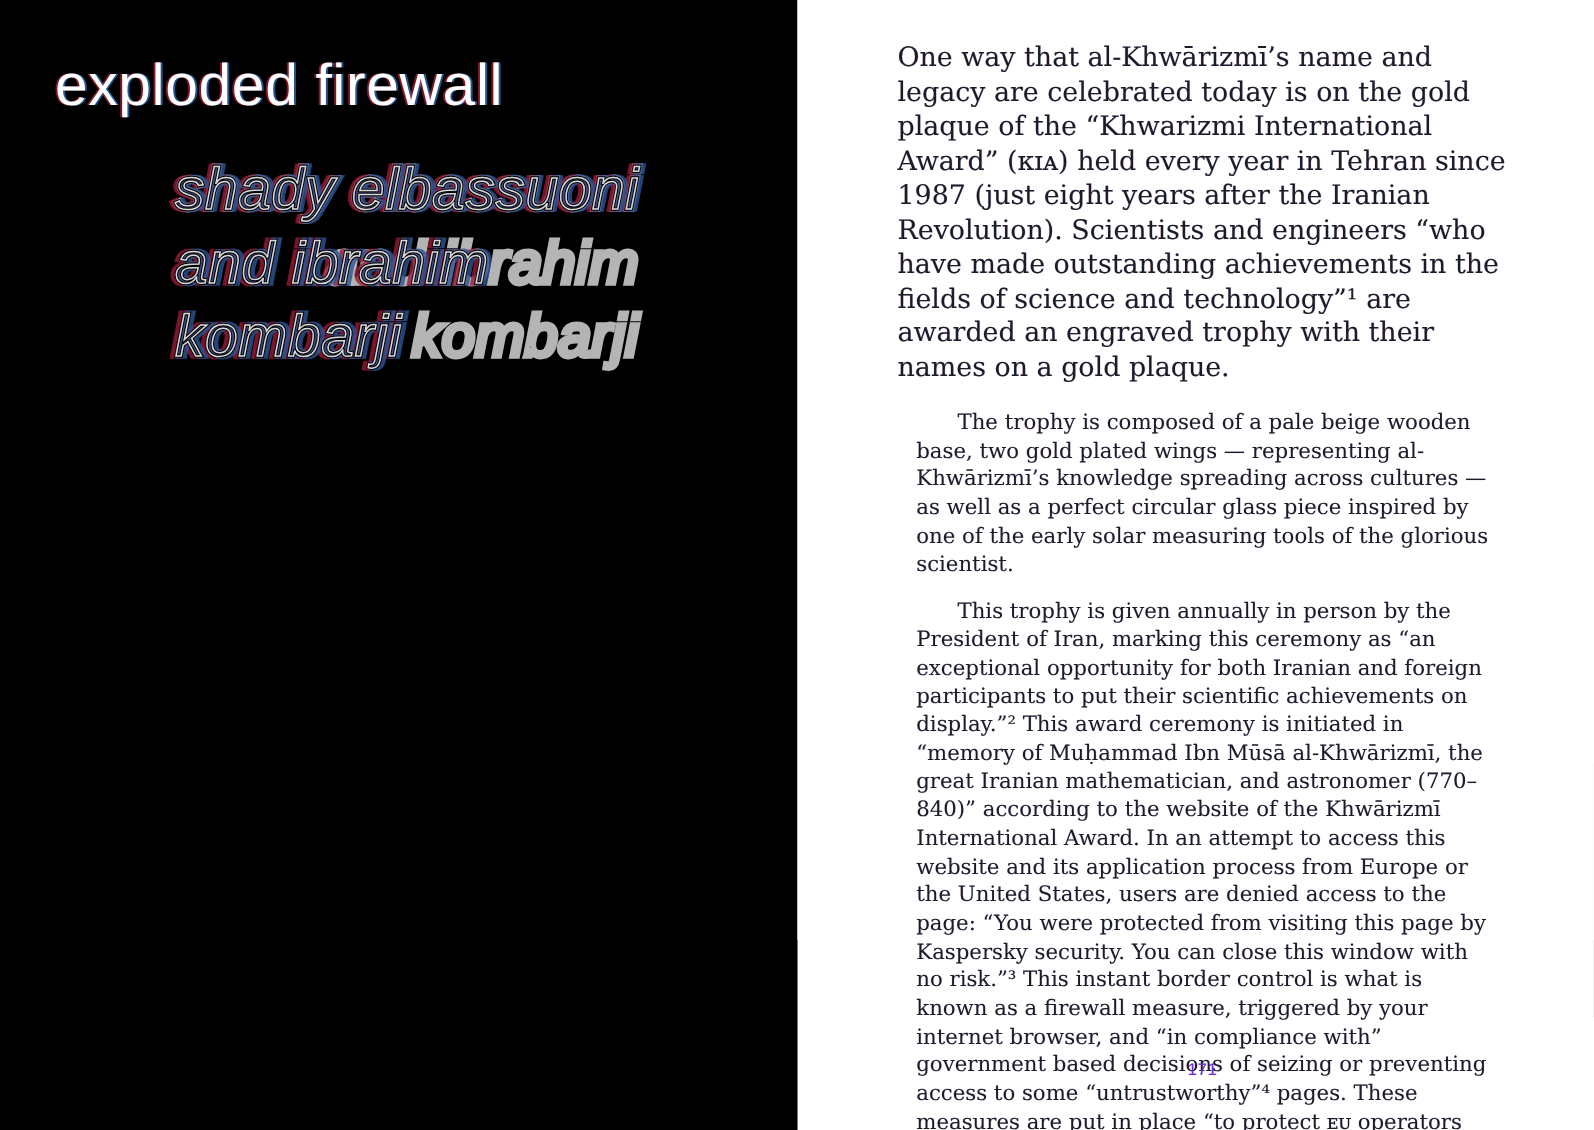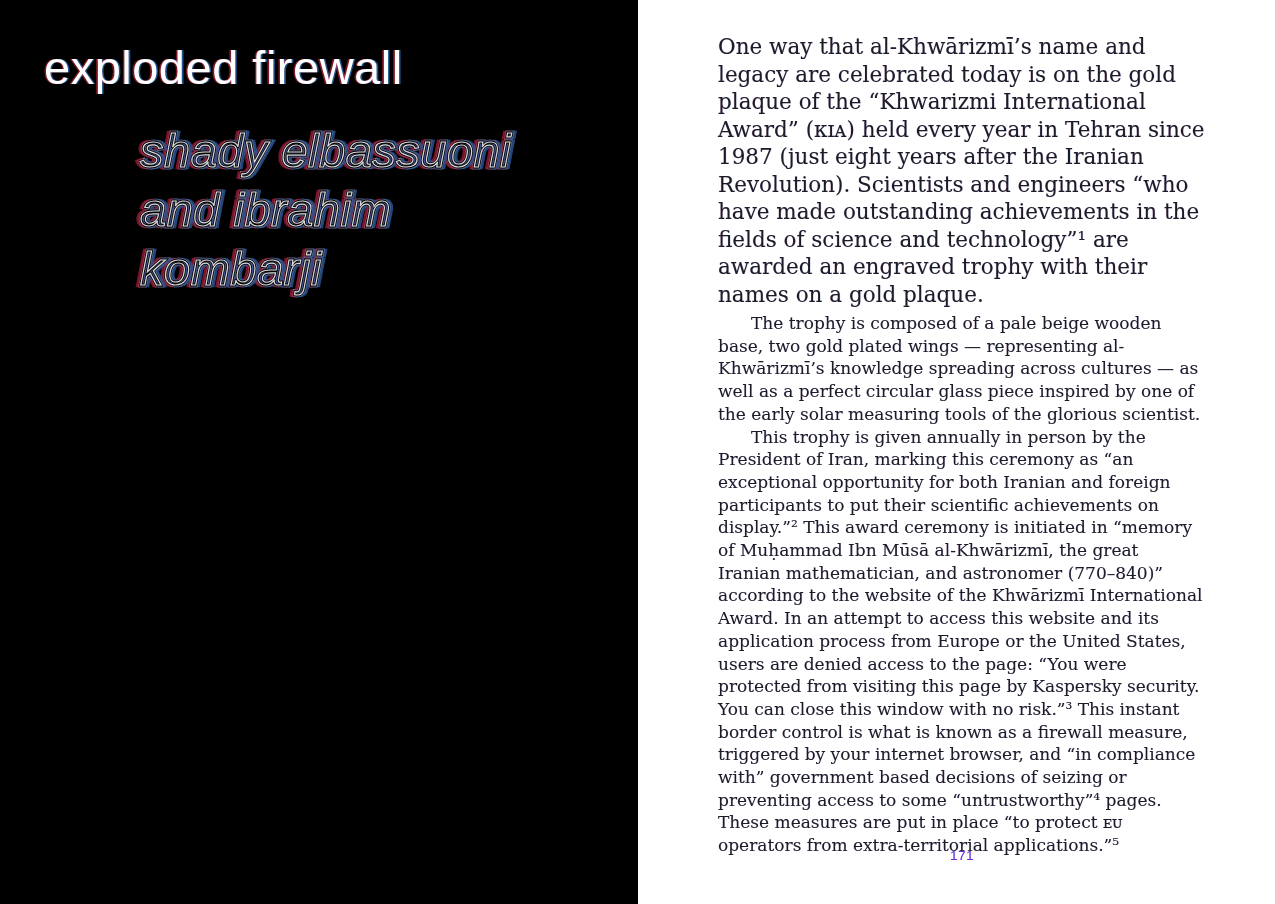--- a/index.html
+++ b/index.html
@@ -4,21 +4,21 @@
 <style>
   html,body{margin:0;padding:0;background:#fff;}
   body{
     width:1275px;height:904px;position:relative;overflow:hidden;
     font-family:"DejaVu Serif", serif;
   }
   .spread{display:flex;width:1275px;height:904px;}
 
   
   .left-page{
-    width:638px;height:904px;background:#000;position:relative;flex:0 0 638px;
+    width:638px;height:904px;background:#000;position:relative;flex:0 0 638px;text-align:right;
   }
   .cover-title{
     position:absolute;left:44px;top:40px;
     font-family:"Liberation Sans", sans-serif;
     font-size:47px;font-weight:400;letter-spacing:.5px;
     color:#ffffff;white-space:nowrap;
     text-shadow:-1.6px 0 0 rgba(235,40,70,.55), 1.6px 0 0 rgba(60,140,235,.6);
   }
   .cover-authors{
     position:absolute;left:140px;top:121px;
@@ -49,21 +49,21 @@
   .lead-paragraph{
     position:absolute;left:80px;top:33px;width:502px;
     font-size:21.5px;line-height:27.5px;
     text-shadow:-.4px 0 0 rgba(190,30,90,.18), .4px 0 0 rgba(40,90,200,.22);
   }
   .body-block{
     position:absolute;left:80px;top:312px;width:488px;
     font-size:17px;line-height:22.7px;
     text-shadow:-.35px 0 0 rgba(190,30,90,.15), .35px 0 0 rgba(40,90,200,.2);
   }
-  .body-block p{margin:0;text-indent:33px;}
+  .body-block p{margin:15px;text-indent:33px;}
   .page-number{
     position:absolute;left:80px;top:848px;width:488px;text-align:center;
     font-family:"Liberation Sans", sans-serif;font-size:13.5px;color:#6d28d9;
     letter-spacing:.5px;
     text-shadow:.4px 0 0 rgba(40,90,200,.3);
   }
 </style>
 </head>
 <body>
 

